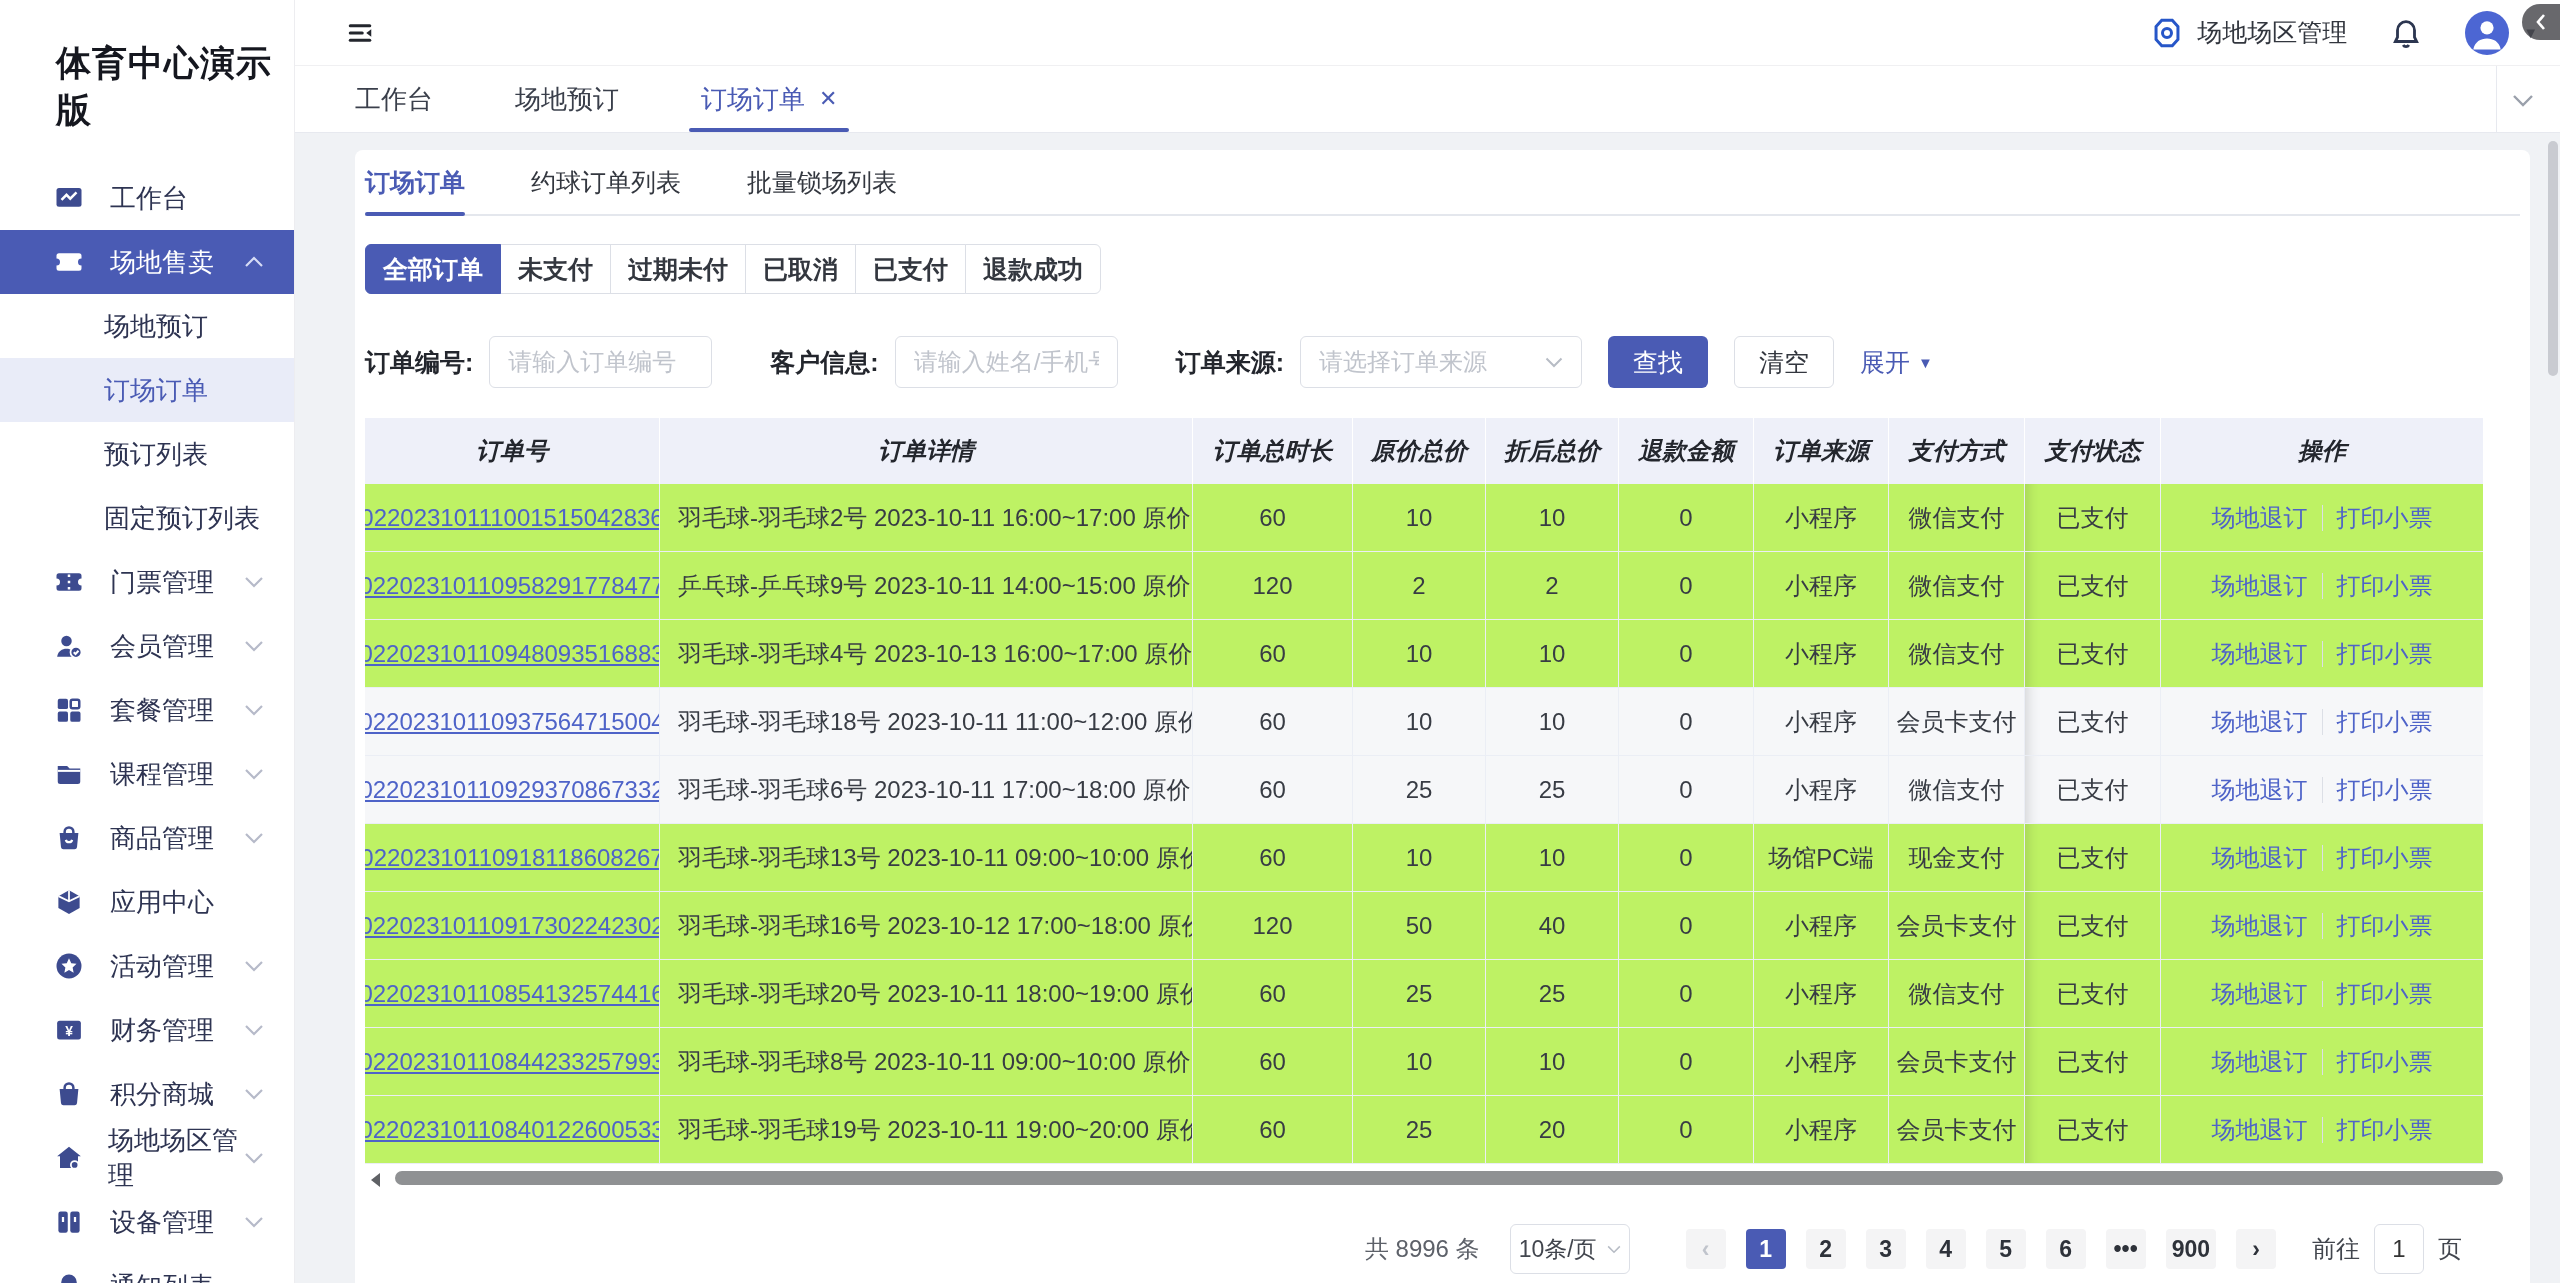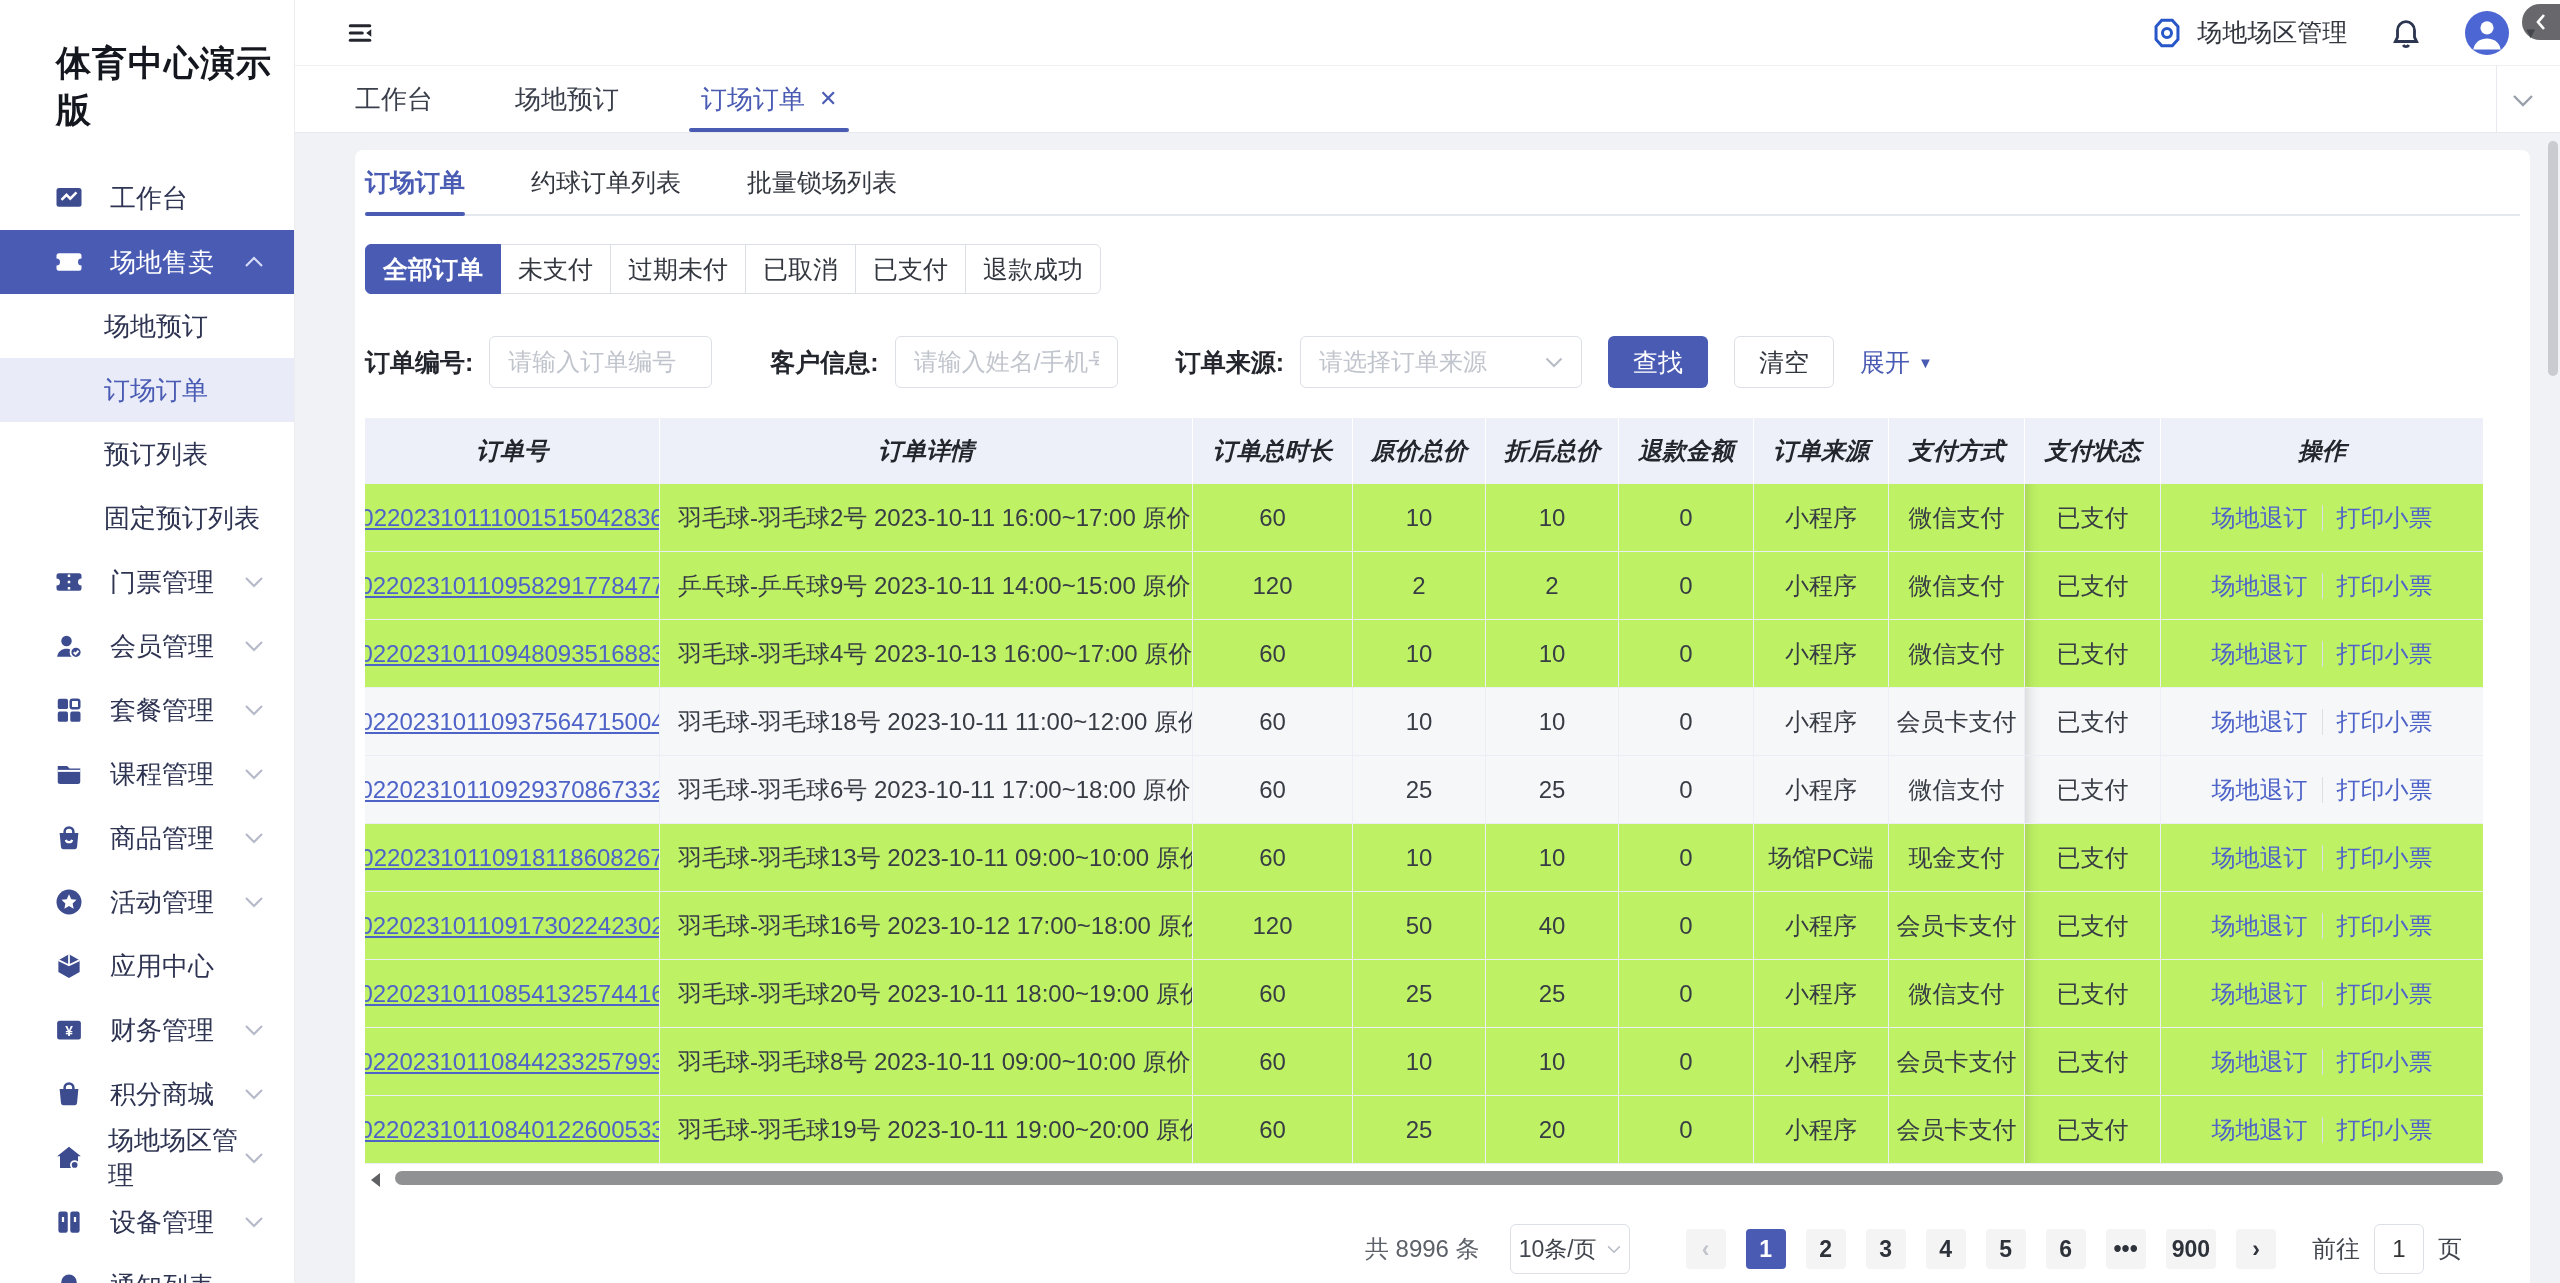--- a/index.html
+++ b/index.html
@@ -58,21 +58,21 @@
   .card { position:absolute; left:355px; top:150px; width:2175px; height:1133px; background:#fff;
     border-radius:8px 8px 0 0; padding:0 10px; z-index:2; }
   .subtabs { display:flex; height:66px; border-bottom:2px solid #e4e7ed; }
   .subtab { position:relative; display:flex; align-items:center; height:100%; margin-right:66px;
     font-size:25px; color:#33373f; cursor:pointer; }
   .subtab.active { color:var(--primary,#4a5bb4); font-weight:bold; }
   .subtab.active::after { content:""; position:absolute; left:0; right:0; bottom:-2px; height:4px;
     background:var(--primary,#4a5bb4); border-radius:2px; }
   .status-group { display:flex; margin-top:28px; }
   .status-btn { height:50px; padding:0 17px; display:flex; align-items:center; font-size:25px;
-    background:#fff; border:1px solid #dcdfe6; margin-left:-1px; color:#33373f; cursor:pointer; }
+    background:#fff; border:1px solid #dcdfe6; margin-left:-1px; color:#33373f; cursor:pointer;font-weight:bold; }
   .status-btn:first-child { border-radius:6px 0 0 6px; margin-left:0; }
   .status-btn:last-child { border-radius:0 6px 6px 0; }
   .status-btn.active { background:var(--primary,#4a5bb4); border-color:var(--primary,#4a5bb4);
     color:#fff; font-weight:bold; z-index:1; }
   
   .filter-row { display:flex; align-items:center; margin-top:42px; }
   .f-label { font-size:25px; font-weight:bold; color:#23262d; margin-right:16px; white-space:nowrap; }
   .f-input { width:223px; height:52px; border:1px solid #dcdfe6; border-radius:6px; background:#fff;
     font-size:24px; color:#333; padding:0 18px; font-family:inherit; }
   .f-input::placeholder { color:#c0c4cc; }
@@ -242,39 +242,39 @@
         <span>商品管理</span>
         <span class="chevron">
           <svg class="ico" width="20" height="12" viewBox="0 0 20 12" fill="none" stroke="currentColor" stroke-width="2.2">
             <polyline points="2,2 10,10 18,2"></polyline>
           </svg>
         </span>
       </div>
       <div class="menu-item lvl1">
         <span class="mi-icon">
           <svg class="ico" viewBox="0 0 24 24">
+            <path d="M12 2.5l8.5 4.8v9.4L12 21.5l-8.5-4.8V7.3z" fill="currentColor"></path>
+            <path d="M12 2.5v9M3.5 7.3l8.5 4.2 8.5-4.2" fill="none" stroke="#fff" stroke-width="1.4"></path>
+          </svg>
+        </span>
+        <span>应用中心</span>
+      </div>
+      <div class="menu-item lvl1">
+        <span class="mi-icon">
+          <svg class="ico" viewBox="0 0 24 24">
             <circle cx="12" cy="12" r="10" fill="currentColor"></circle>
             <path d="M12 5.8l1.8 3.9 4.2.5-3.1 2.9.8 4.2-3.7-2.1-3.7 2.1.8-4.2-3.1-2.9 4.2-.5z" fill="#fff"></path>
           </svg>
         </span>
         <span>活动管理</span>
         <span class="chevron">
           <svg class="ico" width="20" height="12" viewBox="0 0 20 12" fill="none" stroke="currentColor" stroke-width="2.2">
             <polyline points="2,2 10,10 18,2"></polyline>
           </svg>
         </span>
-      </div>
-      <div class="menu-item lvl1">
-        <span class="mi-icon">
-          <svg class="ico" viewBox="0 0 24 24">
-            <path d="M12 2.5l8.5 4.8v9.4L12 21.5l-8.5-4.8V7.3z" fill="currentColor"></path>
-            <path d="M12 2.5v9M3.5 7.3l8.5 4.2 8.5-4.2" fill="none" stroke="#fff" stroke-width="1.4"></path>
-          </svg>
-        </span>
-        <span>应用中心</span>
       </div>
       <div class="menu-item lvl1">
         <span class="mi-icon">
           <svg class="ico" viewBox="0 0 24 24">
             <rect x="2.5" y="4.5" width="19" height="15" rx="2" fill="currentColor"></rect>
             <text x="12" y="16.4" font-size="11" font-weight="bold" fill="#fff" text-anchor="middle">¥</text>
           </svg>
         </span>
         <span>财务管理</span>
         <span class="chevron">

